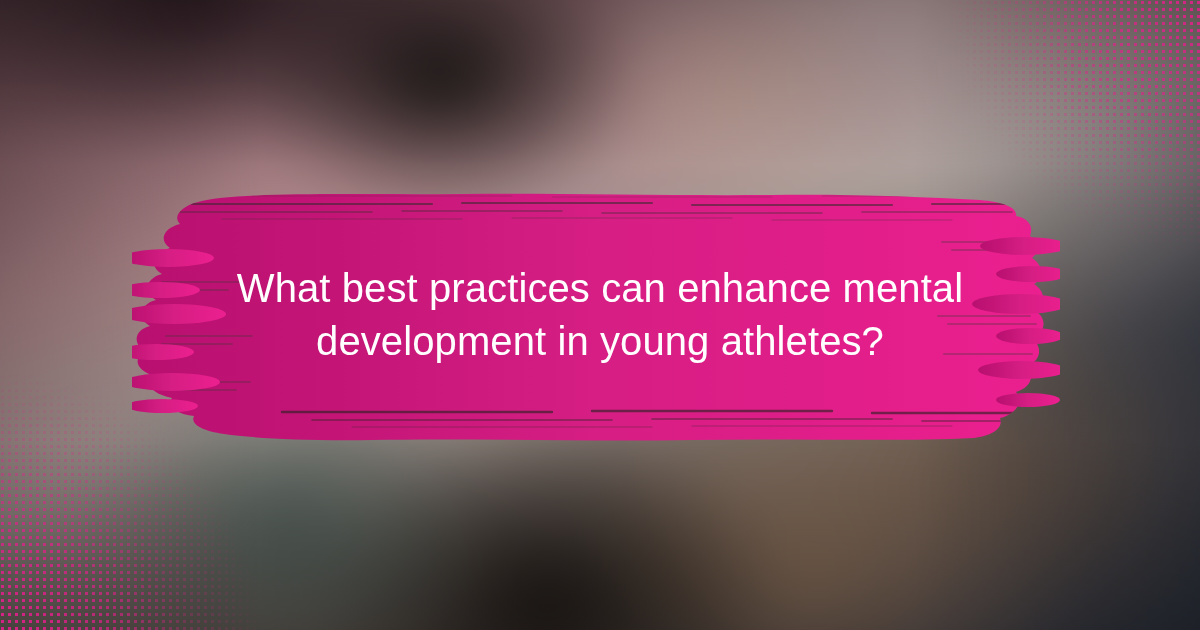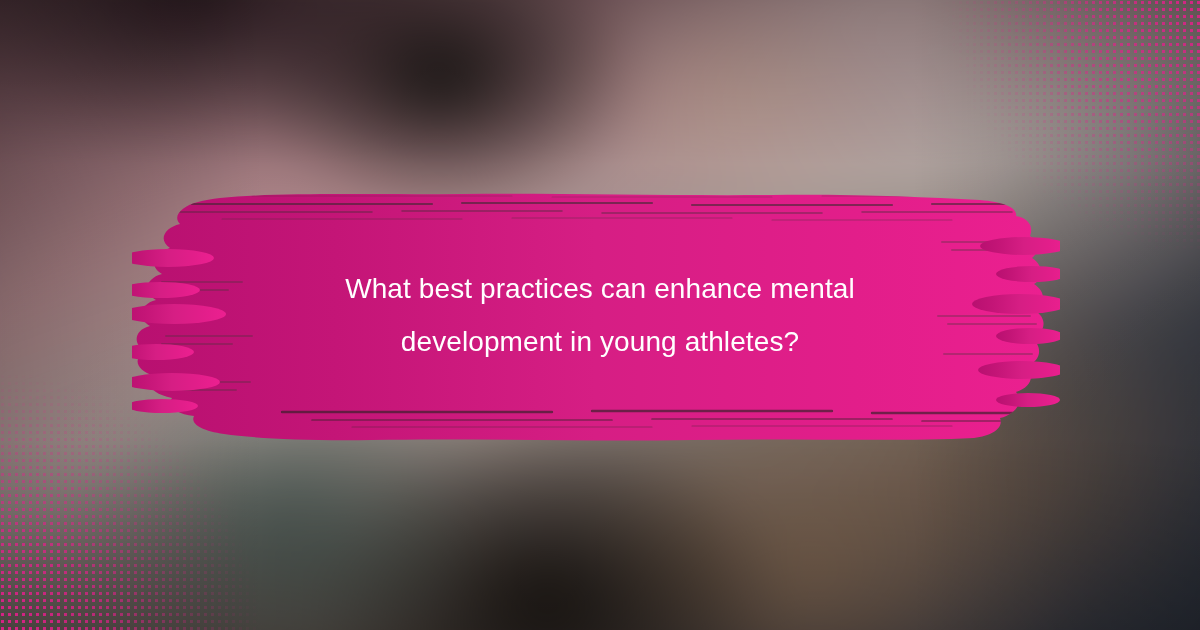--- a/index.html
+++ b/index.html
@@ -90,21 +90,21 @@
   .brush-wrap svg { display: block; width: 100%; height: 100%; }
 
   
   .headline {
     position: absolute;
     left: 150px;
     top: 262px;
     width: 900px;
     text-align: center;
     color: #ffffff;
-    font-size: 28px;
+    font-size: 40px;
     line-height: 53px;
     font-weight: 400;
     letter-spacing: 0.1px;
     white-space: pre-line;
     text-rendering: optimizeLegibility;
   }
 </style>
 </head>
 <body>
 

